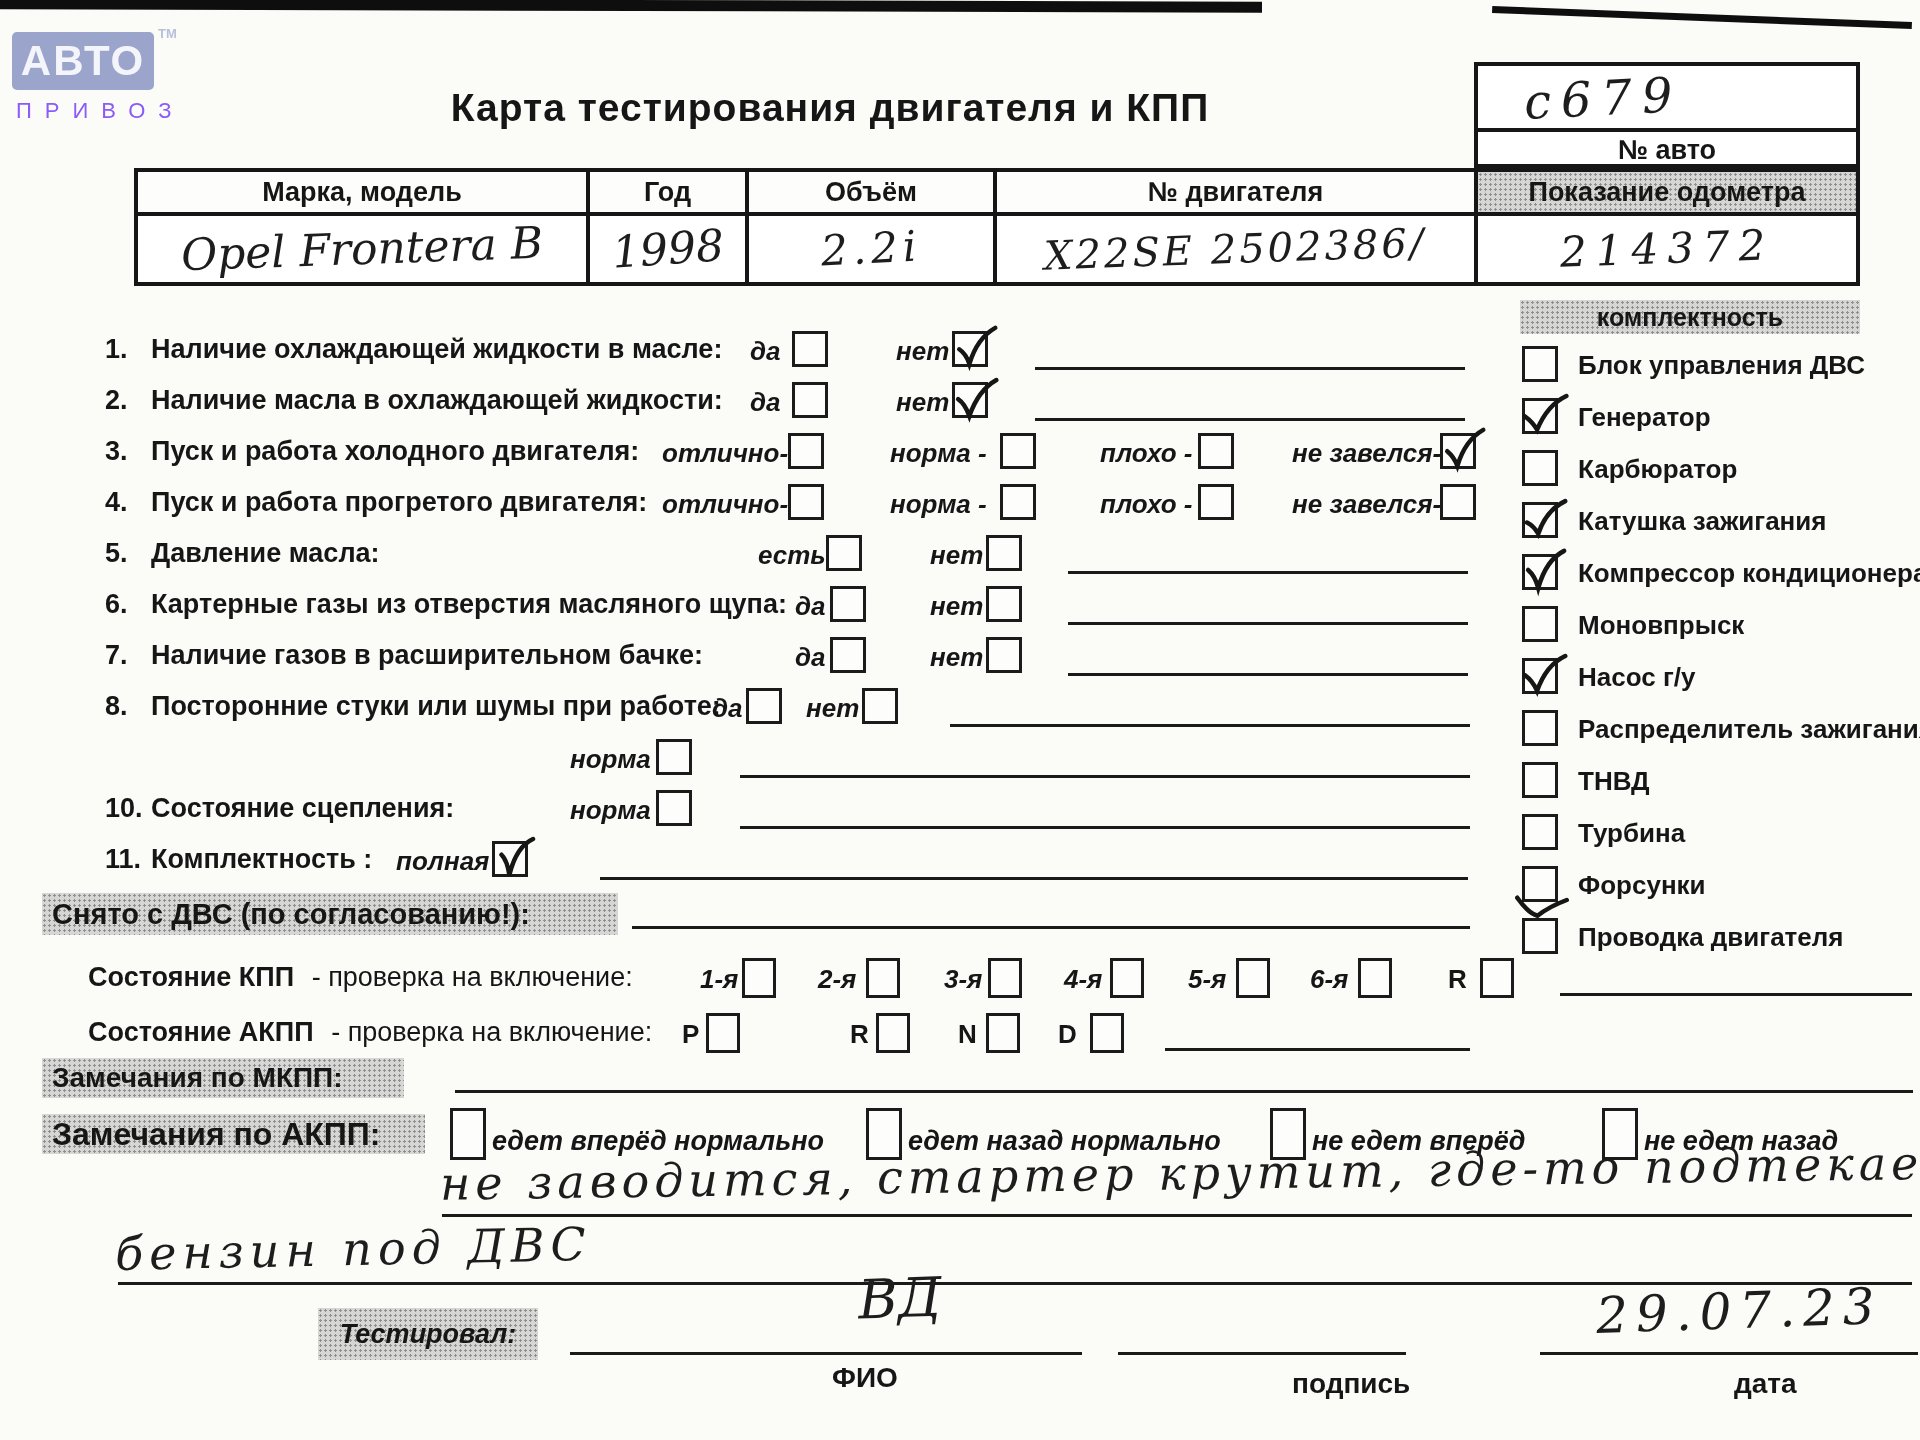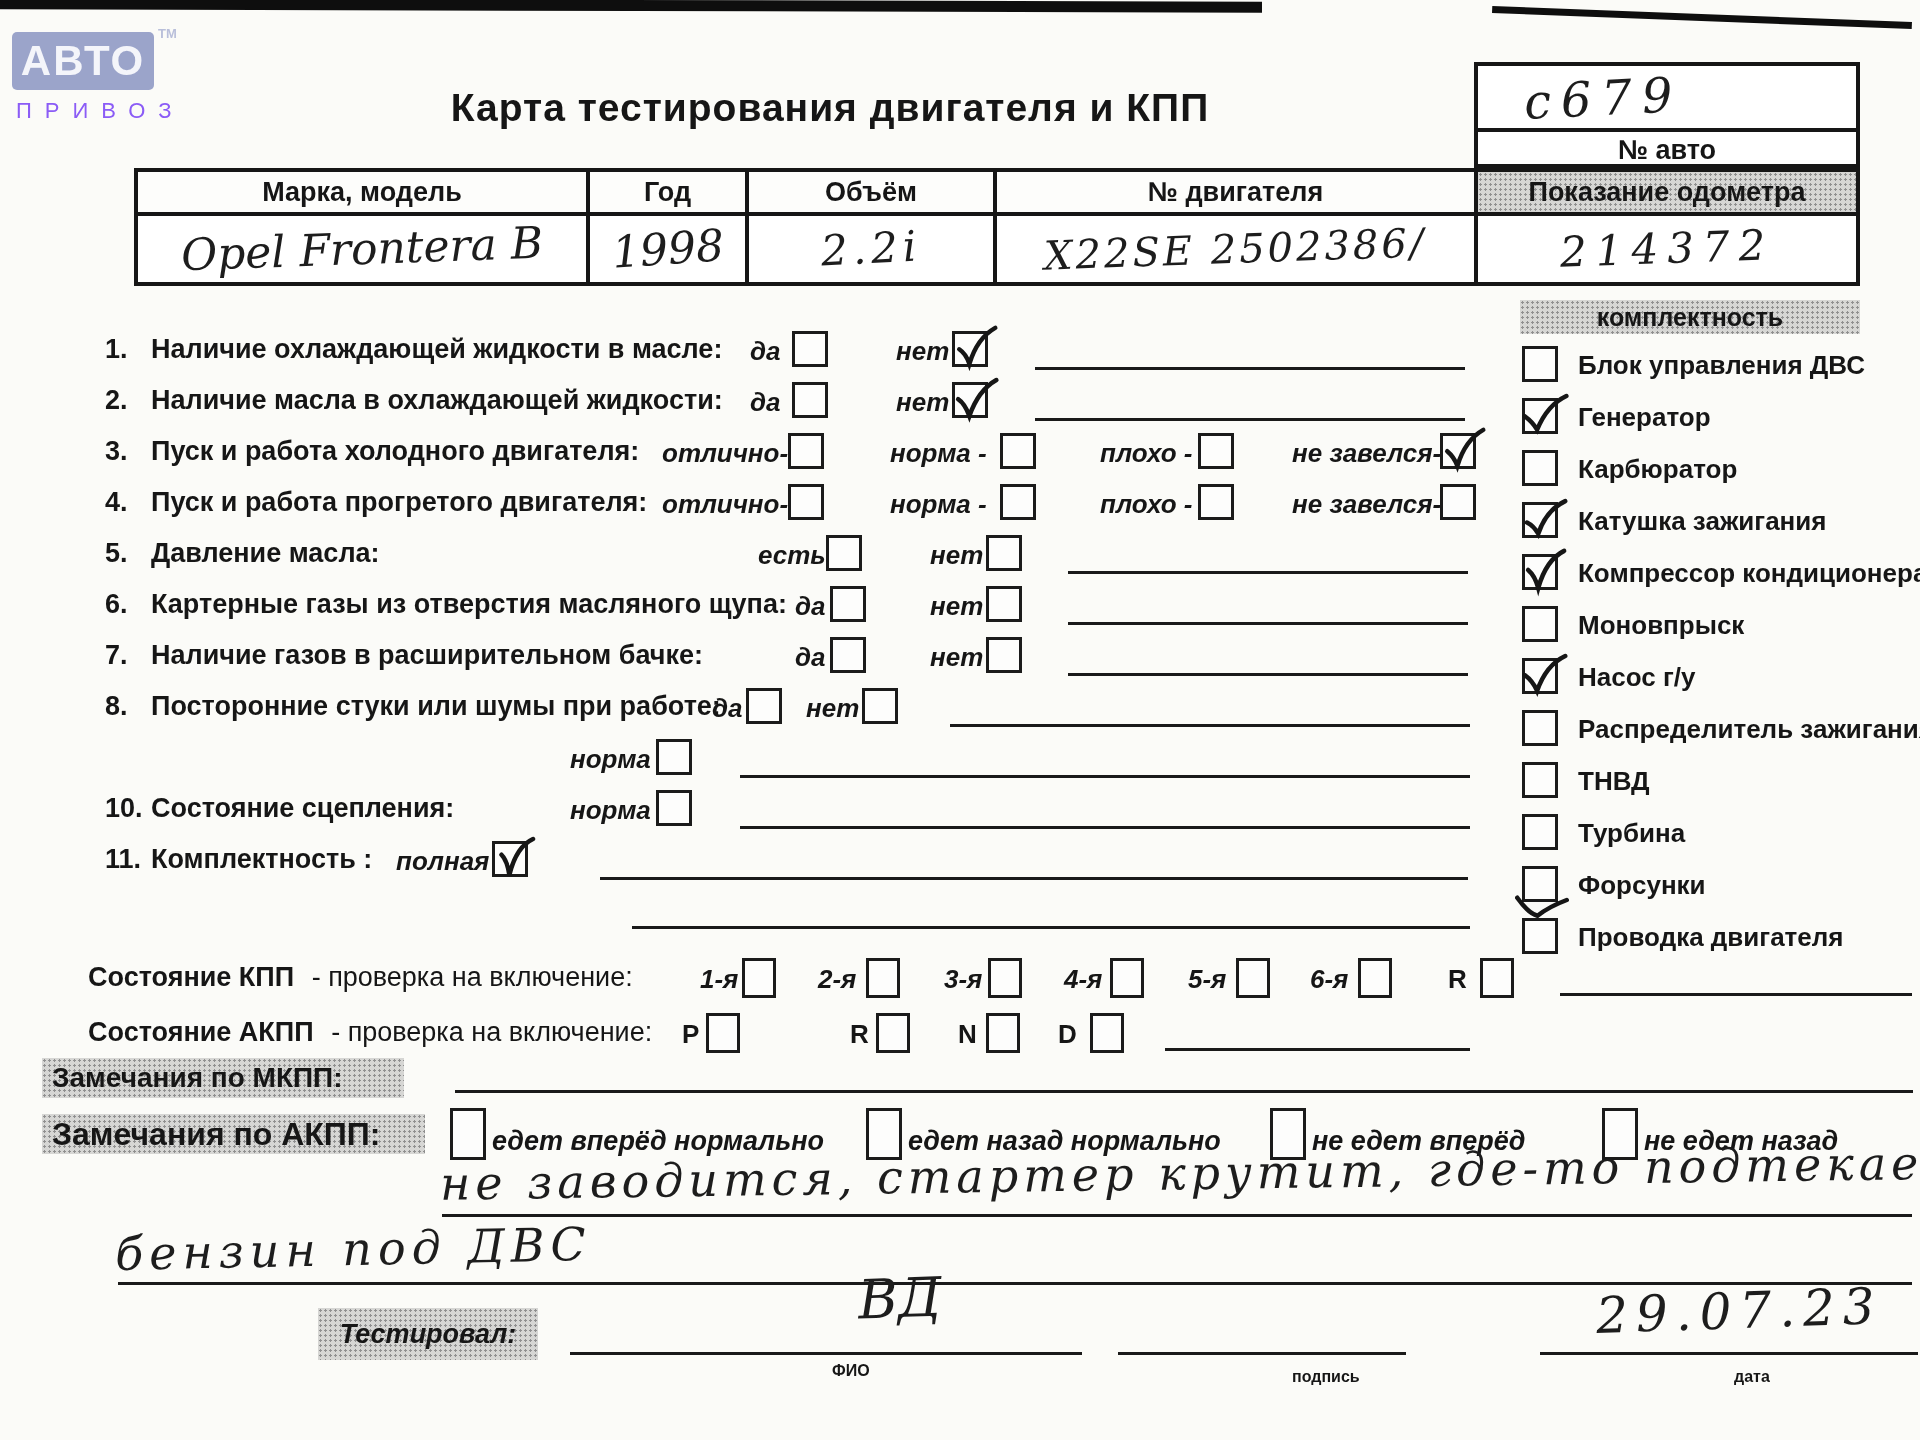--- a/index.html
+++ b/index.html
@@ -50,21 +50,21 @@
   .cb.gear { width:34px; height:40px; }
   .cb.tall { width:36px; height:52px; }
   .chk { position:absolute; left:-7px; top:-16px; width:54px; height:58px; }
   .line { position:absolute; height:0; border-bottom:3px solid #1a1a1a; }
 
   .clist-label { position:absolute; font-weight:bold; font-size:26px; white-space:nowrap; }
 
   .hand { position:absolute; font-family:"DejaVu Serif", serif; font-style:italic;
           color:#1d1d1d; white-space:nowrap; line-height:1; }
 
-  .small-cap { position:absolute; font-weight:bold; font-size:16px;text-align:center; }
+  .small-cap { position:absolute; font-weight:bold; font-size:28px;text-align:center; }
 
   .logo-box { position:absolute; left:12px; top:32px; width:142px; height:58px;
               background:#9ba4ca; border-radius:5px; display:flex; align-items:center;
               justify-content:center; }
   .logo-box span { color:#f4f5fa; font-weight:bold; font-size:42px; letter-spacing:2px; }
   .logo-sub { position:absolute; left:16px; top:98px; color:#8b5cf6; font-weight:normal;
               font-size:22px; letter-spacing:13px; }
   .logo-tm { position:absolute; left:158px; top:26px; color:#b9bfda; font-size:13px; font-weight:bold; }
 </style>
 </head>
@@ -199,20 +199,21 @@
 
   <div class="rowlbl" style="left:105px; top:844px;"><span class="num">11.</span><span>Комплектность :</span></div>
   <span class="opt" style="left:396px; top:846px;">полная</span>
   <div class="cb" style="left:492px; top:841px;">
     <svg class="chk" viewBox="0 0 48 48">
         <path d="M12 22 Q17 27 19 40 Q25 15 40 8" fill="none" stroke="#161616" stroke-width="4" stroke-linecap="round"></path>
       </svg>
   </div>
   <div class="line" style="left:600px; top:877px; width:868px;"></div>
 
+  <div class="band hatch" style="left:42px; top:893px; width:576px; height:42px; font-size:29px;">Снято с ДВС (по согласованию!):</div>
   <div class="line" style="left:632px; top:926px; width:838px;"></div>
 
   <div class="abs nowrap" style="left:88px; top:962px; font-size:27px;">
     <span class="b">Состояние КПП</span>
     <span class="b" style="font-weight:normal; margin-left:10px;">- проверка на включение:</span>
   </div>
   <span class="opt" style="left:700px; top:964px;">1-я</span>
   <div class="cb gear" style="left:742px; top:958px;"></div>
   <span class="opt" style="left:818px; top:964px;">2-я</span>
   <div class="cb gear" style="left:866px; top:958px;"></div>

